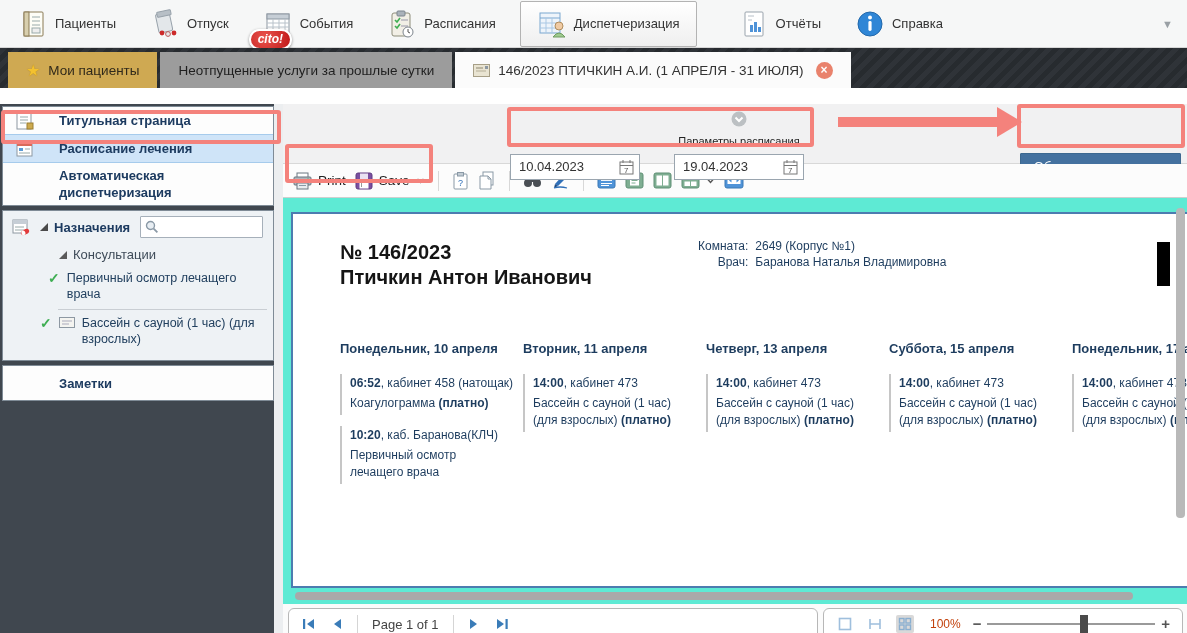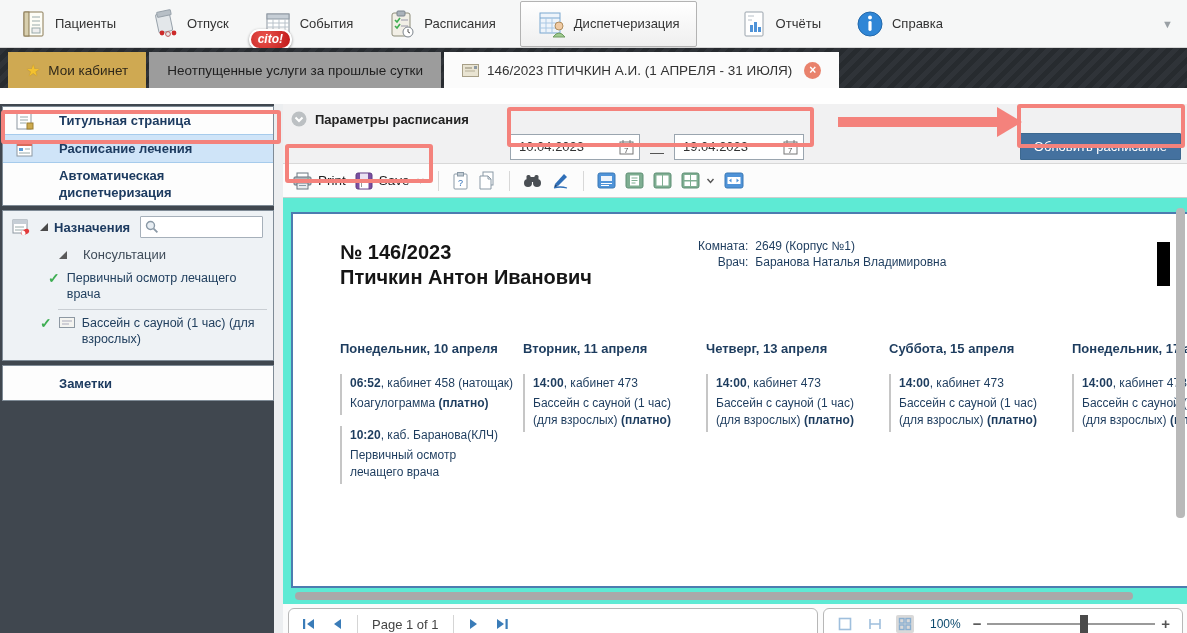--- a/index.html
+++ b/index.html
@@ -40,29 +40,29 @@
   .nav-row.selected{background:#cfe4f8;border-top:1px solid #a6cbec;border-bottom:1px solid #a6cbec;}
   .nav-row.noicon{padding-left:56px;line-height:17px;padding-top:4px;padding-bottom:4px;}
   .tree-head{display:flex;align-items:center;padding:2px 6px 4px 8px;}
   .tree-head .sicon{width:20px;height:18px;margin-right:8px;flex:none;}
   .tw{width:10px;height:10px;flex:none;margin-right:5px;}
   .tree-head b{color:#1d3b60;font-size:13px;}
   .tree-search{position:relative;flex:1;margin-left:10px;margin-right:4px;}
   .tree-search input{width:100%;height:22px;border:1px solid #a6b0ba;box-sizing:border-box;
                      padding:0 4px 0 24px;font-size:12px;background:#fff;border-radius:1px;}
   .tree-search svg{position:absolute;left:5px;top:4px;}
-  .tree-cat{display:flex;align-items:center;gap:10px;padding:5px 6px 5px 55px;color:#3f4c59;font-size:13px;}
+  .tree-cat{display:flex;align-items:center;gap:0;padding:5px 6px 5px 55px;color:#3f4c59;font-size:13px;}
   .tree-item{display:flex;gap:7px;padding:3px 10px 7px 45px;font-size:12.5px;color:#22405f;line-height:16px;}
   .tree-item .check{color:#3fae53;font-weight:bold;font-size:14px;flex:none;}
   .tree-item .iicon{flex:none;margin-top:2px;}
   .tree-sep{border-bottom:1px solid #c9ced3;margin:0 6px 2px 55px;}
   
   .main{flex:1;display:flex;flex-direction:column;min-width:0;}
   .params-zone{height:60px;flex:none;background:#f1f1f2;border-bottom:1px solid #d8d8d8;box-sizing:border-box;}
-  .params-header{display:flex;align-items:center;gap:8px;padding:7px 0 0 8px;font-size:13px;font-weight:bold;color:#222;}
+  .params-header{display:flex;align-items:center;gap:8px;padding:7px 0 0 8px;font-size:11px;font-weight:normal;color:#222;flex-direction:column;}
   .params-row{display:flex;align-items:center;padding:6px 6px 0 10px;}
   .date-group{display:flex;align-items:flex-end;margin-left:217px;}
   .date-field{position:relative;}
   .date-field input{width:130px;height:26px;border:1px solid #9aa5af;box-sizing:border-box;
                     font-size:13px;color:#333;padding:0 26px 0 8px;background:#fff;}
   .date-field svg{position:absolute;right:6px;top:5px;}
   .date-dash{margin:0 10px;color:#555;font-size:14px;}
   .update-btn{margin-left:auto;background:#44719f;border:1px solid #3c6890;color:#fff;font-size:13px;
               padding:5px 13px;border-radius:1px;cursor:default;}
   .preview-toolbar{height:33px;flex:none;background:#fcfcfc;border-bottom:1px solid #cfcfcf;
@@ -92,21 +92,21 @@
   
   .statusbar{height:40px;flex:none;background:#fbfbfb;display:flex;align-items:center;padding:0 4px 0 5px;}
   .pager-box{width:530px;height:32px;border:1px solid #b7b7b7;border-radius:6px;background:#fff;
              display:flex;align-items:center;padding:0 12px;box-sizing:border-box;gap:14px;}
   .pg-sep{width:1px;height:18px;background:#d5d5d5;}
   .pager-label{font-size:13px;color:#444;}
   .zoom-box{margin-left:auto;width:360px;height:32px;border:1px solid #b7b7b7;border-radius:6px;background:#fff;
             display:flex;align-items:center;padding:0 12px;box-sizing:border-box;gap:12px;}
   .zv{width:18px;height:18px;display:flex;align-items:center;justify-content:center;border-radius:2px;}
   .zv.sel{background:#d9d9d9;}
-  .zoom-label{font-size:12px;color:#0c4a6e;margin-left:4px;}
+  .zoom-label{font-size:12px;color:#c2410c;margin-left:4px;}
   .zslider{display:flex;align-items:center;flex:1;gap:6px;}
   .zsign{color:#555;font-size:15px;font-weight:bold;line-height:10px;}
   .ztrack{position:relative;flex:1;height:2px;background:#9a9a9a;}
   .zhandle{position:absolute;left:55%;top:-8px;width:8px;height:18px;background:#4a4a4a;}
   
   .ann{position:absolute;border:4px solid #f4827c;border-radius:3px;box-sizing:border-box;z-index:40;pointer-events:none;}
   .ann-shaft{position:absolute;left:838px;top:117px;width:160px;height:10px;background:#f4827c;z-index:40;pointer-events:none;}
   .ann-head{position:absolute;left:997px;top:107px;width:0;height:0;border-left:25px solid #f4827c;
             border-top:15px solid transparent;border-bottom:15px solid transparent;z-index:40;pointer-events:none;}
 </style>
@@ -197,21 +197,21 @@
           <circle cx="15" cy="8.5" r="2" fill="#fff"></circle>
         </svg>
       <span>Справка</span>
     </div>
     <div class="topbar-more">▼</div>
   </div>
 
   <div class="tabstrip">
     <div class="tab gold">
       <span class="tab-star">★</span>
-      <span>Мои кабинет</span>
+      <span>Мои пациенты</span>
     </div>
     <div class="tab gray">
       <span>Неотпущенные услуги за прошлые сутки</span>
     </div>
     <div class="tab active">
       <svg width="17" height="13" viewBox="0 0 17 13">
           <rect x="0.5" y="0.5" width="16" height="12" fill="#e9e4d2" stroke="#a79f87"></rect>
           <line x1="3" y1="4" x2="10" y2="4" stroke="#8d8670"></line>
           <line x1="3" y1="7" x2="13" y2="7" stroke="#b5ae97"></line>
           <rect x="12" y="2" width="3" height="3" fill="#8d98a2"></rect>

